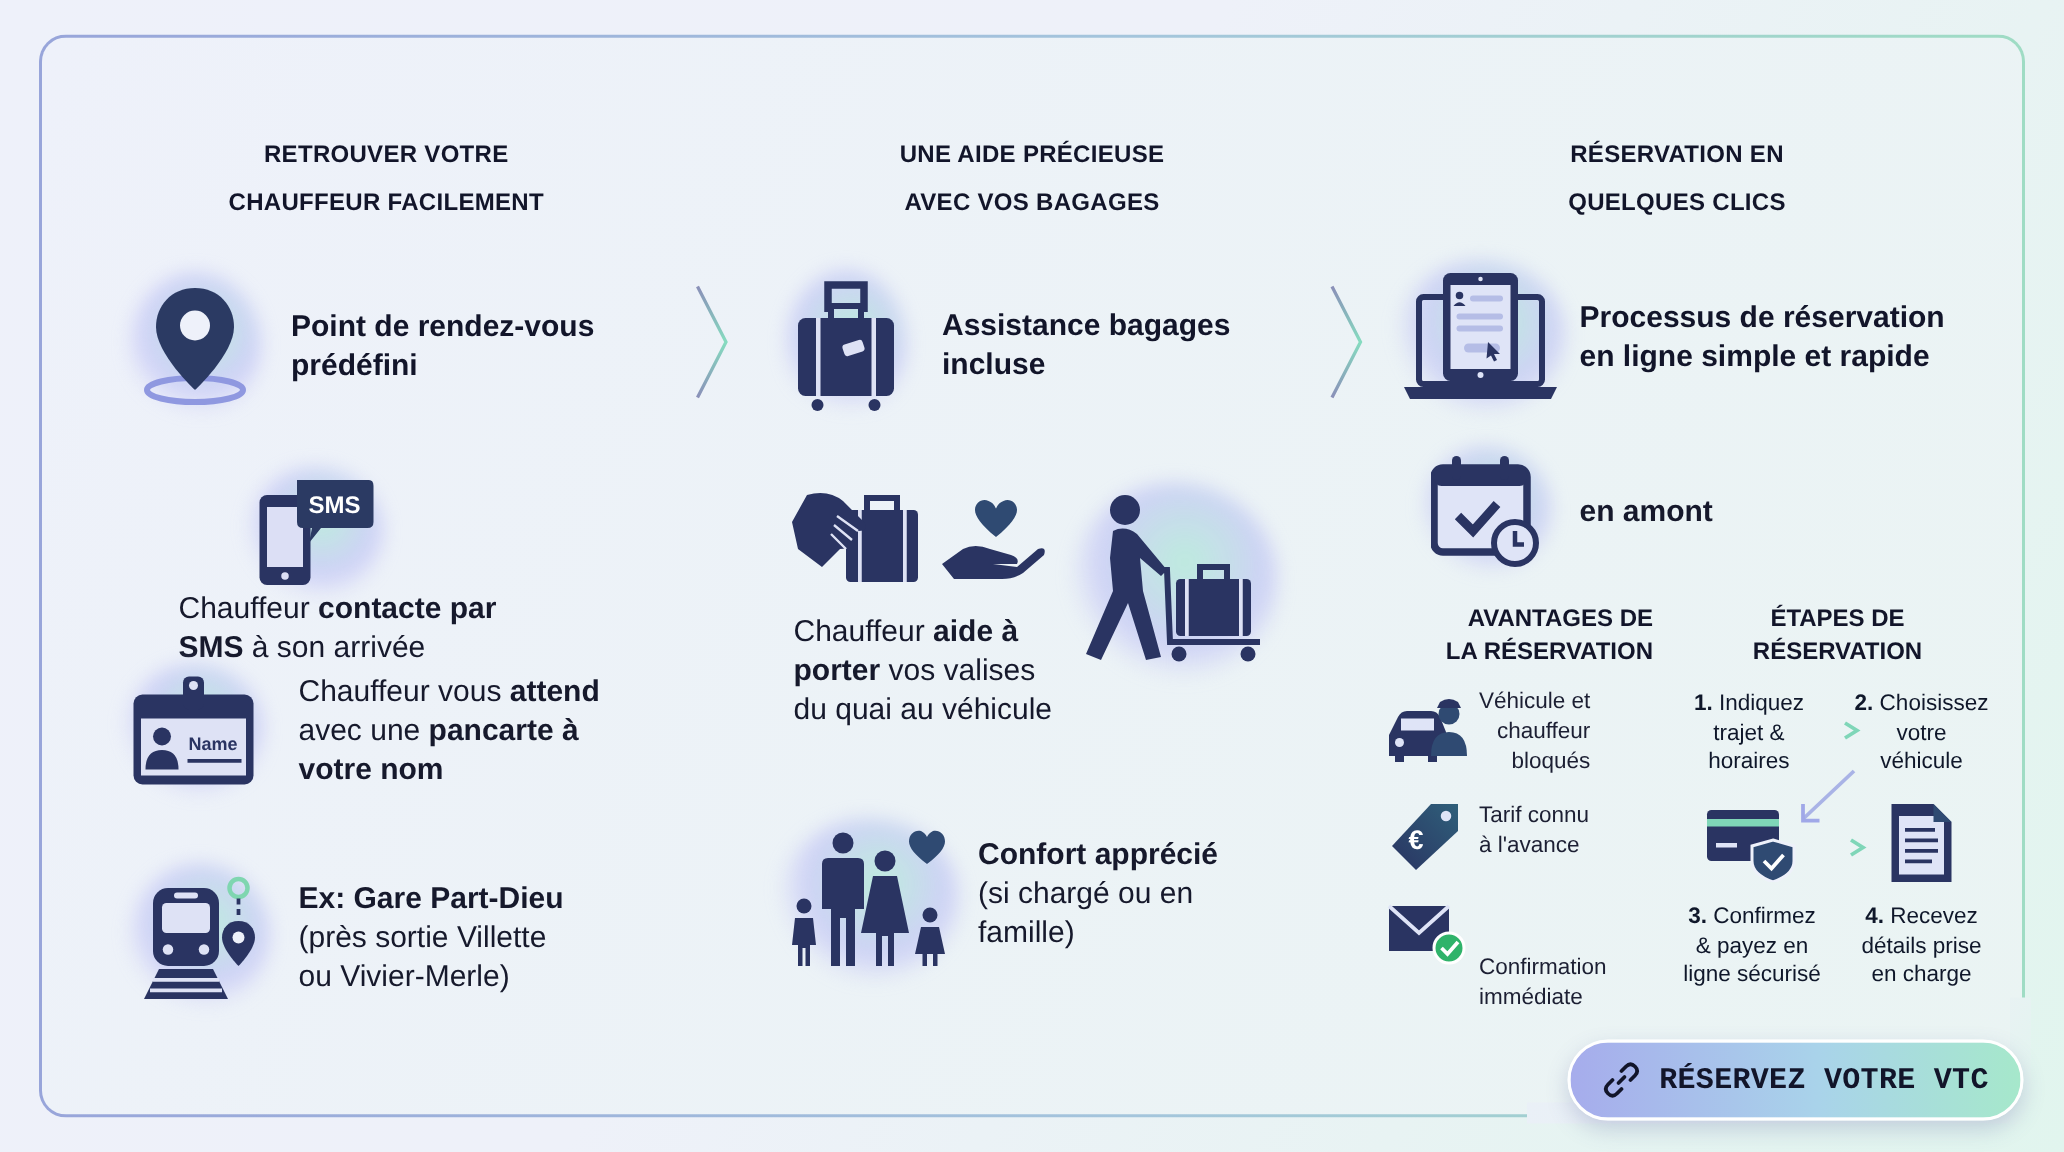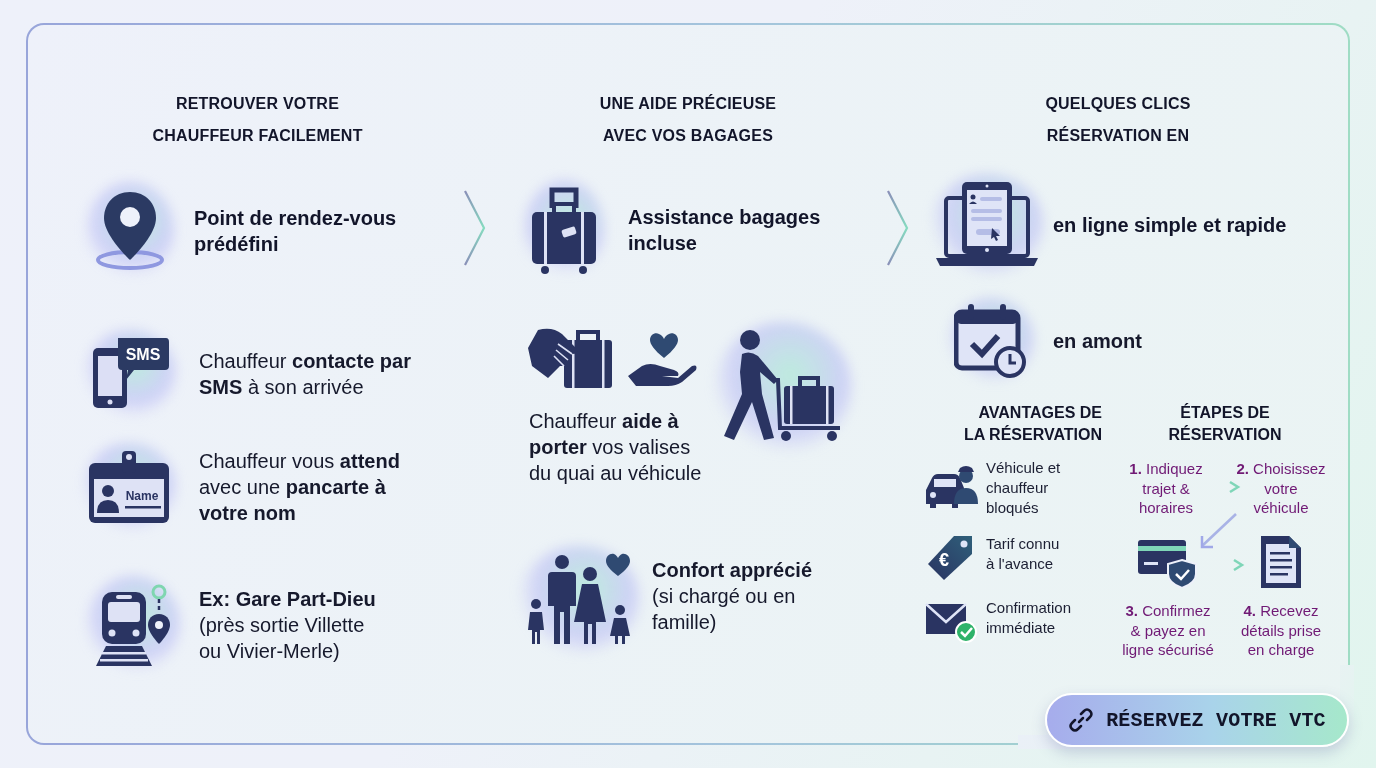--- a/index.html
+++ b/index.html
@@ -40,21 +40,21 @@
   }
   .icon-wrap svg { position: relative; z-index: 1; }
   .txt { font-size: 20px; line-height: 26px; color: #16192c; }
   .txt b { font-weight: 700; }
   .txt-bold { font-weight: 700; font-size: 20px; line-height: 26px; color: #12152a; }
   .chev { position: absolute; }
   .sub-title {
     position: absolute; font-weight: 700; font-size: 16px; line-height: 22px; text-align: center; color: #12152a;
   }
   .small { font-size: 15px; line-height: 20px; color: #1c1f33; }
-  .step { position: absolute; font-size: 15px; line-height: 19.5px; text-align: center; color: #701a75; }
+  .step { position: absolute; font-size: 15px; line-height: 19.5px; text-align: center; color: #0f172a; }
   .step b { font-weight: 700; }
   .cta {
     position: absolute; left: 1045px; top: 693px; width: 304px; height: 54px;
     border-radius: 27px; border: 2px solid #ffffff;
     background: linear-gradient(90deg, #a6acec 0%, #a9d3ea 55%, #a6e8cb 100%);
     box-shadow: 0 6px 14px rgba(90,100,160,0.25);
     display: flex; align-items: center; justify-content: center; gap: 12px;
     font-weight: 700; font-size: 20px; color: #12152a; letter-spacing: 0.2px; cursor: pointer; font-family: Liberation Mono, monospace;
   }
 </style>
@@ -77,21 +77,21 @@
       <path d="M38 4 C22 4 12 16 12 30 C12 48 38 72 38 72 C38 72 64 48 64 30 C64 16 54 4 38 4 Z" fill="#2b3a63"></path>
       <circle cx="38" cy="29" r="10" fill="#eef1fa"></circle>
     </svg>
   </div>
   <div class="txt-bold" style="margin-left:26px;">
     <div>Point de rendez-vous</div>
     <div>prédéfini</div>
   </div>
 </div>
 
-<div class="item" style="left:90px;top:336px;">
+<div class="item" style="left:90px;top:318px;flex-direction:column;">
   <div class="icon-wrap" style="width:80px;height:75px;">
     <svg width="80" height="75" viewBox="0 0 80 75">
       <rect x="3" y="12" width="34" height="60" rx="5" fill="#2a3462"></rect>
       <rect x="8" y="20" width="24" height="40" fill="#dcdff5"></rect>
       <circle cx="20" cy="66" r="2.5" fill="#dcdff5"></circle>
       <path d="M28 2 H76 Q79 2 79 6 V30 Q79 34 75 34 H44 L36 44 L38 34 H32 Q28 34 28 30 Z" fill="#2b3a63"></path>
       <text x="53" y="24" text-anchor="middle" font-family="Liberation Sans, sans-serif" font-weight="700" font-size="16" fill="#ffffff">SMS</text>
     </svg>
   </div>
   <div class="txt" style="margin-left:29px;">
@@ -232,22 +232,22 @@
     </svg>
   </div>
   <div class="txt" style="margin-left:18px;margin-top:-8px;">
     <div><b>Confort apprécié</b></div>
     <div>(si chargé ou en</div>
     <div>famille)</div>
   </div>
 </div>
 
 <div class="col-title" style="left:960px;top:88px;width:316px;">
+  <div>RÉSERVATION EN</div>
   <div>QUELQUES CLICS</div>
-  <div>RÉSERVATION EN</div>
 </div>
 
 <div class="item" style="left:936px;top:180px;">
   <div class="icon-wrap" style="width:102px;height:90px;">
     <svg width="102" height="90" viewBox="0 0 102 90">
       <rect x="10" y="18" width="82" height="58" rx="3" fill="none" stroke="#2a3462" stroke-width="4"></rect>
       <path d="M0 78 H102 L98 86 H4 Z" fill="#2a3462"></path>
       <rect x="26" y="2" width="50" height="72" rx="5" fill="#2a3462"></rect>
       <rect x="31" y="10" width="40" height="56" fill="#dfe4f7"></rect>
       <circle cx="51" cy="6" r="1.5" fill="#dfe4f7"></circle>
@@ -255,20 +255,21 @@
       <circle cx="37" cy="17" r="2.5" fill="#2a3462"></circle>
       <path d="M33 24 Q37 19 41 24 Z" fill="#2a3462"></path>
       <rect x="44" y="17" width="22" height="4" rx="2" fill="#b5bde6"></rect>
       <rect x="35" y="29" width="31" height="4" rx="2" fill="#b5bde6"></rect>
       <rect x="35" y="37" width="31" height="4" rx="2" fill="#b5bde6"></rect>
       <rect x="40" y="49" width="24" height="6" rx="3" fill="#b5bde6"></rect>
       <path d="M56 48 L64 56 L60 56 L62 60 L60 61 L58 57 L55 59 Z" fill="#2a3462"></path>
     </svg>
   </div>
   <div class="txt-bold" style="margin-left:15px;">
+    <div>Processus de réservation</div>
     <div>en ligne simple et rapide</div>
   </div>
 </div>
 
 <div class="item" style="left:954px;top:304px;">
   <div class="icon-wrap" style="width:74px;height:74px;">
     <svg width="74" height="74" viewBox="0 0 74 74">
       <rect x="2" y="8" width="62" height="56" rx="6" fill="#dfe4f7" stroke="#2a3462" stroke-width="5"></rect>
       <rect x="2" y="8" width="62" height="12" rx="5" fill="#2a3462"></rect>
       <rect x="14" y="0" width="6" height="16" rx="3" fill="#2a3462"></rect>
@@ -290,21 +291,21 @@
 
 <div class="item" style="left:924px;top:458px;align-items:flex-start;">
   <svg width="54" height="50" viewBox="0 0 54 50" style="margin-top:6px">
     <path d="M2 26 L8 14 Q10 10 14 10 H30 Q34 10 36 14 L40 24 V40 H34 V44 H28 V40 H12 V44 H6 V40 H2 Z" fill="#2a3462"></path>
     <rect x="10" y="15" width="22" height="8" fill="#dfe4f7"></rect>
     <circle cx="9" cy="31" r="3" fill="#dfe4f7"></circle>
     <circle cx="42" cy="12" r="7" fill="#2f4a72"></circle>
     <path d="M34 8 H50 L48 4 Q42 0 36 4 Z" fill="#2a3462"></path>
     <path d="M30 40 Q30 24 42 24 Q54 24 54 40 Z" fill="#2f4a72"></path>
   </svg>
-  <div class="small" style="margin-left:8px;">
+  <div class="small" style="margin-left:8px;text-align:right;">
     <div>Véhicule et</div>
     <div>chauffeur</div>
     <div>bloqués</div>
   </div>
 </div>
 
 <div class="item" style="left:926px;top:534px;align-items:flex-start;">
   <svg width="50" height="46" viewBox="0 0 50 46">
     <defs>
         <linearGradient id="tagg" x1="0" y1="1" x2="1" y2="0">
@@ -322,21 +323,21 @@
   </div>
 </div>
 
 <div class="item" style="left:924px;top:598px;align-items:flex-start;">
   <svg width="54" height="44" viewBox="0 0 54 44" style="margin-top:2px">
     <rect x="2" y="4" width="40" height="30" fill="#2a3462"></rect>
     <polyline points="2,4 22,22 42,4" fill="none" stroke="#dfe4f7" stroke-width="2.5"></polyline>
     <circle cx="42" cy="32" r="10" fill="#2fb36a" stroke="#ffffff" stroke-width="2"></circle>
     <polyline points="37,32 41,36 48,28" fill="none" stroke="#ffffff" stroke-width="2.5"></polyline>
   </svg>
-  <div class="small" style="margin-left:8px;">
+  <div class="small" style="margin-left:8px;margin-top:37px;">
     <div>Confirmation</div>
     <div>immédiate</div>
   </div>
 </div>
 
 <div class="sub-title" style="left:1135px;top:402px;width:180px;">
   <div>ÉTAPES DE</div>
   <div>RÉSERVATION</div>
 </div>
 

